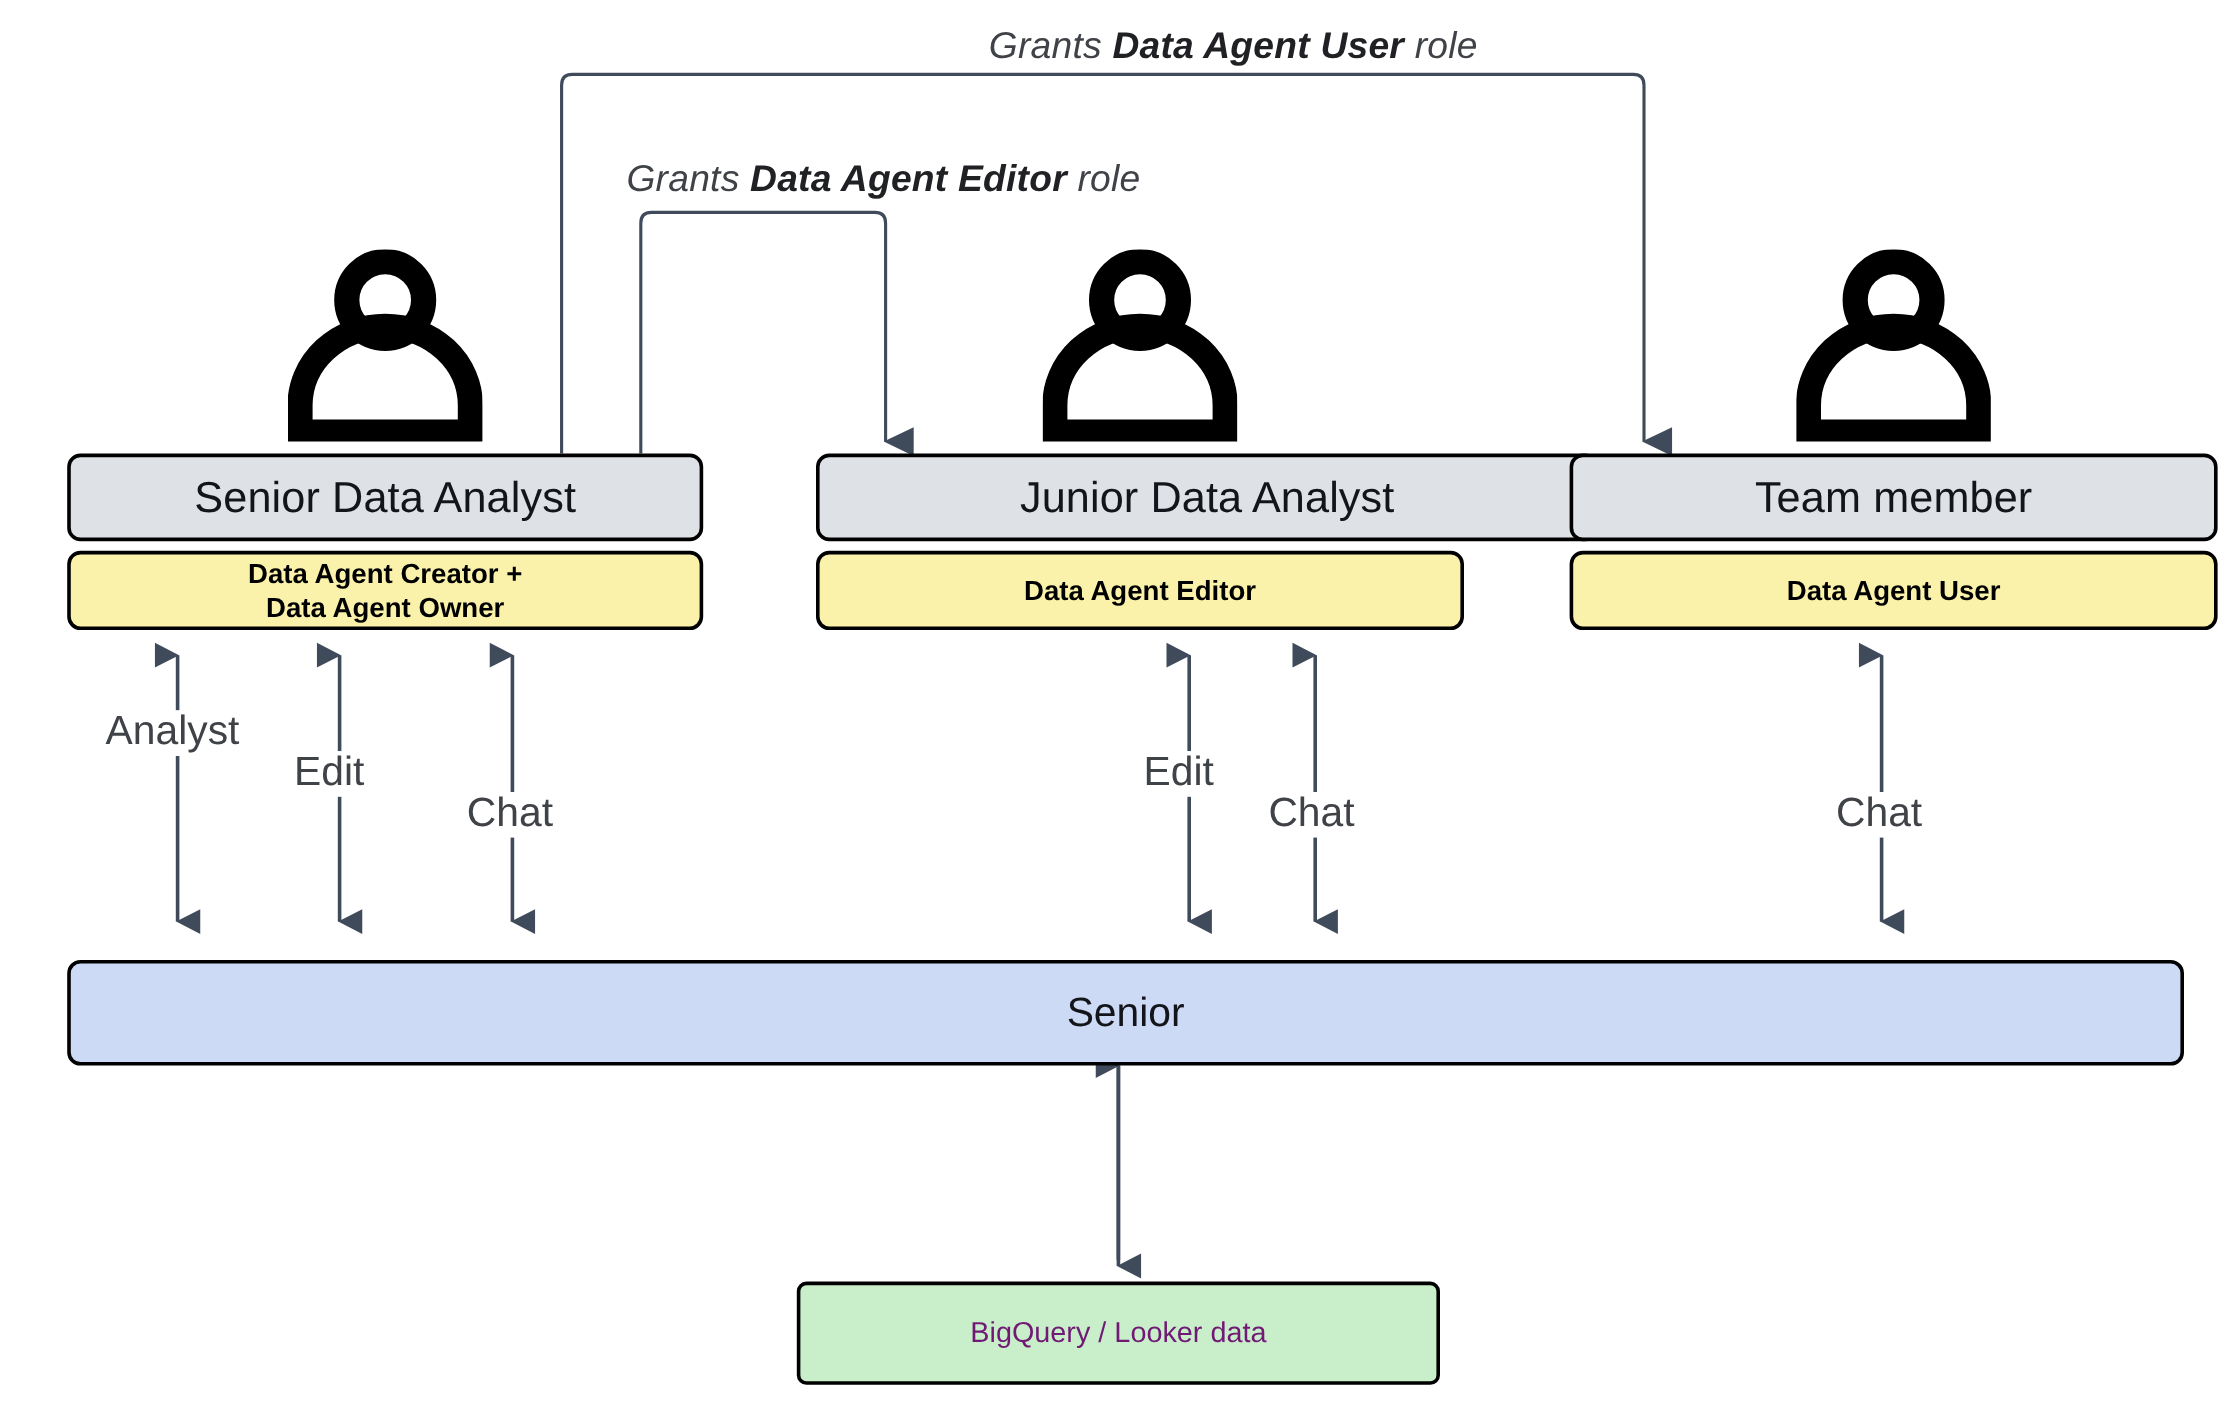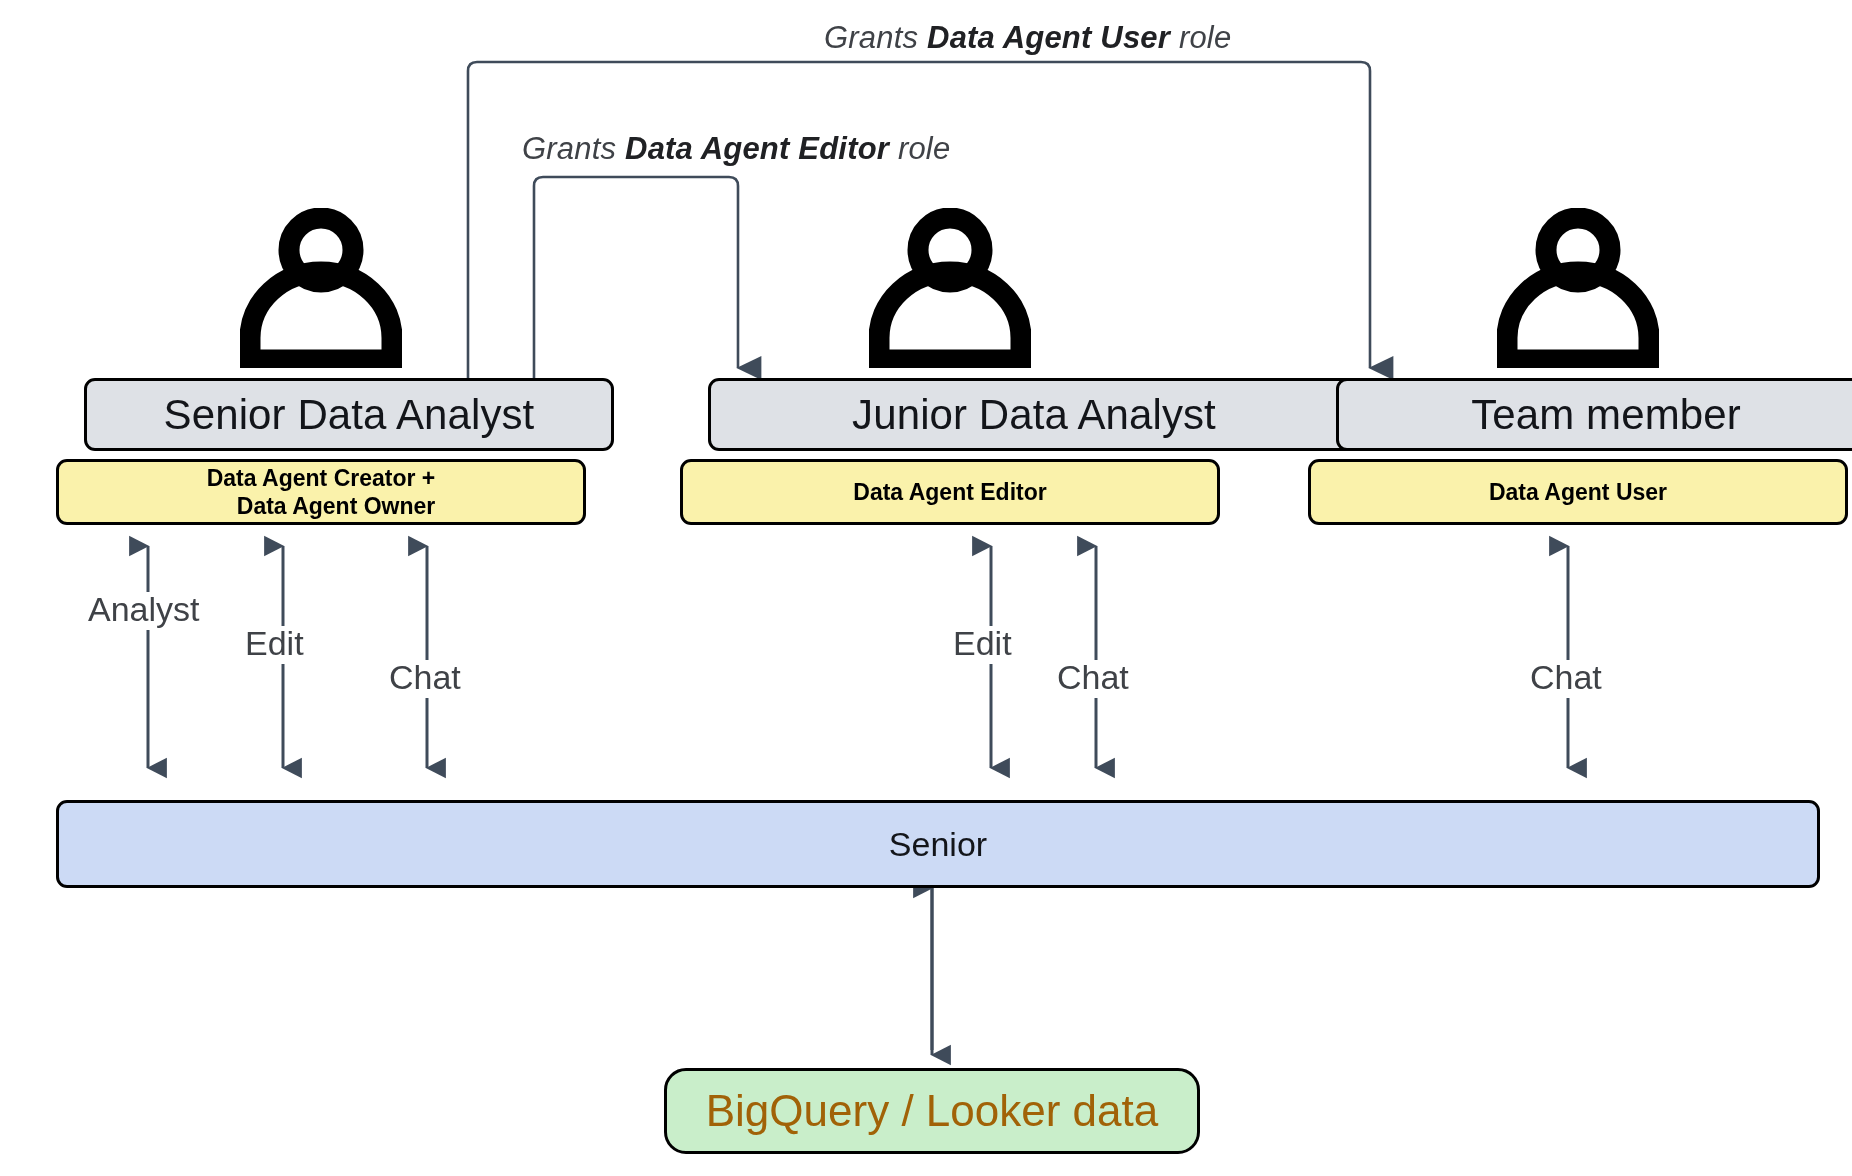--- a/index.html
+++ b/index.html
@@ -51,24 +51,23 @@
 
   .role-box {
     position: absolute;
     box-sizing: border-box;
     border: 3.5px solid #000000;
     border-radius: 11px;
     background: #dee1e6;
     display: flex;
     align-items: center;
     justify-content: center;
-    font-size: 42px;
+    font-size: 36px;
     color: #13151a;
     letter-spacing: 0.1px;
-    margin-left: 28px;
   }
   .perm-box {
     position: absolute;
     box-sizing: border-box;
     border: 3.5px solid #000000;
     border-radius: 11px;
     background: #faf2ab;
     display: flex;
     align-items: center;
     justify-content: center;
@@ -91,27 +90,27 @@
     justify-content: center;
     font-size: 34px;
     color: #13151a;
   }
 
   
   .data-box {
     position: absolute;
     box-sizing: border-box;
     border: 3.5px solid #000000;
-    border-radius: 22px;
+    border-radius: 8px;
     background: #c9eeca;
     display: flex;
     align-items: center;
     justify-content: center;
-    font-size: 44px;
-    color: #a16207;
+    font-size: 24px;
+    color: #701a75;
   }
 
   
   .flow-label {
     position: absolute;
     font-size: 34px;
     color: #3f4247;
     background: #ffffff;
     padding: 0 4px;
     white-space: nowrap;
@@ -170,21 +169,21 @@
     <span>Grants </span><b>Data Agent Editor</b><span> role</span>
   </div>
 
   <div class="person-group" style="left:56px; top:200px; width:530px;">
     <svg class="person-icon" style="left:184px; top:8px;" width="162" height="160" viewBox="0 0 162 160">
       <circle cx="81" cy="42" r="32" fill="none" stroke="#000000" stroke-width="21"></circle>
       <path d="M10,152 L10,130 A71,66 0 0 1 152,130 L152,152 Z" fill="none" stroke="#000000" stroke-width="21" stroke-linejoin="miter"></path>
     </svg>
   </div>
   <div class="role-box" style="left:56px; top:378px; width:530px; height:73px;">Senior Data Analyst</div>
-  <div class="perm-box" style="left:56px; top:459px; width:530px; height:66px;text-align:right;">
+  <div class="perm-box" style="left:56px; top:459px; width:530px; height:66px;">
     <span>
       <span>Data Agent Creator +</span><br>
       <span>Data Agent Owner</span>
     </span>
   </div>
 
   <div class="person-group" style="left:680px; top:200px; width:540px;">
     <svg class="person-icon" style="left:189px; top:8px;" width="162" height="160" viewBox="0 0 162 160">
       <circle cx="81" cy="42" r="32" fill="none" stroke="#000000" stroke-width="21"></circle>
       <path d="M10,152 L10,130 A71,66 0 0 1 152,130 L152,152 Z" fill="none" stroke="#000000" stroke-width="21" stroke-linejoin="miter"></path>

